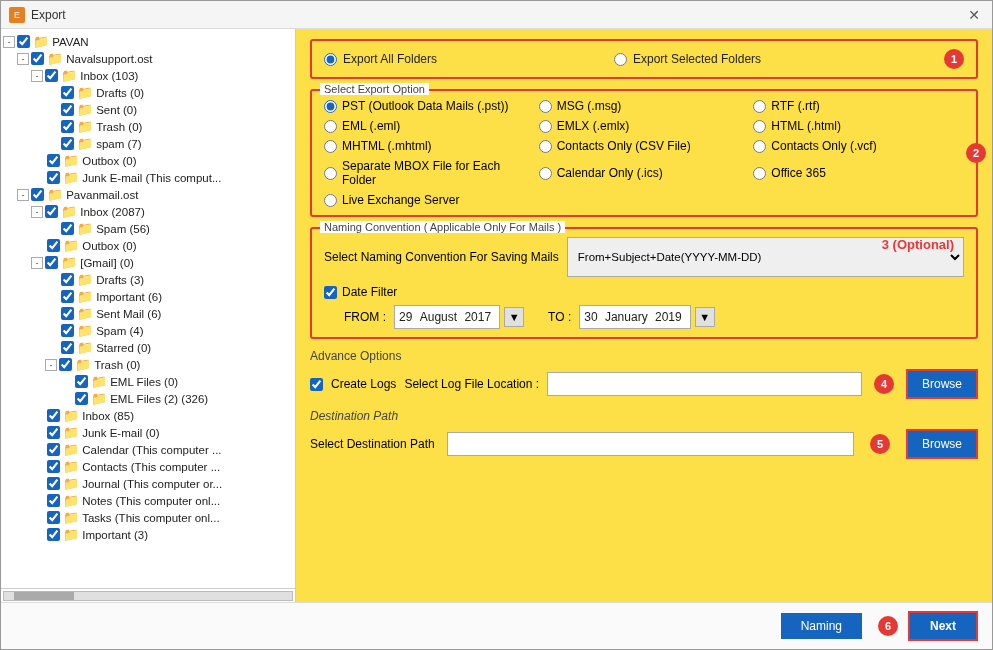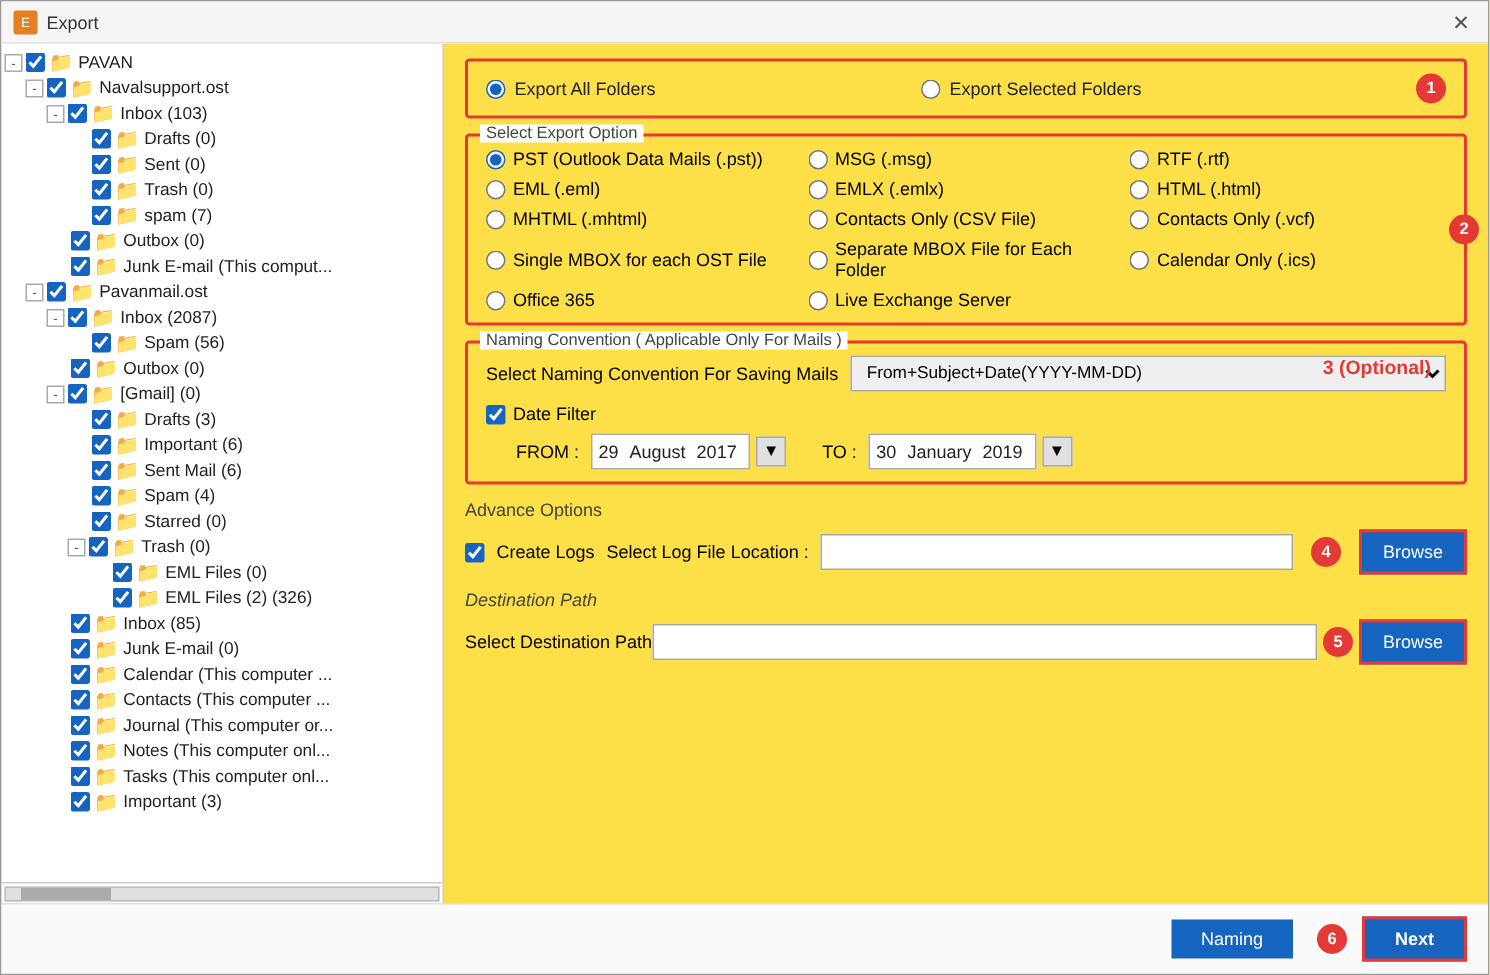--- a/index.html
+++ b/index.html
@@ -43,39 +43,39 @@
     
     .export-folders-row { display: flex; align-items: center; justify-content: space-between; position: relative; }
 
     
     .export-options-grid { display: grid; grid-template-columns: 1fr 1fr 1fr; gap: 6px 4px; }
     .export-opt { display: flex; align-items: center; gap: 5px; font-size: 11.5px; }
 
     
     .naming-row { display: flex; align-items: center; gap: 8px; margin-bottom: 8px; }
     .naming-row label { font-size: 12px; white-space: nowrap; }
-    .naming-select { flex: 1; padding: 3px 6px; border: 1px solid #aaa; font-size: 11.5px; height: 24px; }
+    .naming-select { flex: 1; padding: 3px 6px; border: 1px solid #aaa; font-size: 11.5px; height: 40px; }
     .date-filter-check { display: flex; align-items: center; gap: 5px; font-size: 12px; margin-bottom: 6px; }
     .date-row { display: flex; align-items: center; gap: 4px; font-size: 12px; padding-left: 20px; }
     .date-input { display: flex; align-items: center; border: 1px solid #aaa; background: #fff; padding: 2px 4px; height: 24px; }
     .date-input span { font-size: 12px; color: #222; margin-right: 4px; }
     .date-cal-btn { width: 20px; height: 20px; background: #e0e0e0; border: 1px solid #aaa; cursor: pointer; display: flex; align-items: center; justify-content: center; font-size: 11px; }
 
     
     .advance-section { margin-bottom: 10px; }
     .advance-title { font-size: 12px; color: #444; margin-bottom: 6px; }
     .advance-row { display: flex; align-items: center; gap: 8px; position: relative; }
     .advance-row label { font-size: 12px; }
     .path-input { flex: 1; border: 1px solid #aaa; padding: 3px 6px; font-size: 11.5px; height: 24px; color: #222; }
     .browse-btn { background: #1565c0; color: white; border: none; padding: 4px 14px; cursor: pointer; font-size: 12px; height: 30px; border: 2px solid #e53935; }
 
     
     .dest-section { margin-bottom: 10px; }
     .dest-title { font-size: 12px; color: #444; margin-bottom: 6px; font-style: italic; }
-    .dest-row { display: flex; align-items: center; gap: 0; position: relative; }
+    .dest-row { display: flex; align-items: center; gap: 12px; position: relative; }
 
     
     .bottom-bar { border-top: 1px solid #ddd; padding: 8px 14px; display: flex; justify-content: flex-end; gap: 10px; align-items: center; background: #fafafa; }
     .cancel-btn { background: #1565c0; color: white; border: none; padding: 6px 20px; cursor: pointer; font-size: 12px; }
     .next-btn { background: #1565c0; color: white; border: 2px solid #e53935; padding: 6px 20px; cursor: pointer; font-size: 12px; font-weight: bold; }
 
     
     .step-num { display: inline-flex; align-items: center; justify-content: center; background: #e53935; color: white; border-radius: 50%; width: 20px; height: 20px; font-weight: bold; font-size: 11px; margin-left: 6px; }
 
     .optional-text { color: #e53935; font-weight: bold; font-size: 13px; }
@@ -372,24 +372,20 @@
                 <input type="radio" name="exportFormat" id="opt_mhtml" style="">
                 <label for="opt_mhtml">MHTML (.mhtml)</label>
               </div>
               <div class="export-opt">
                 <input type="radio" name="exportFormat" id="opt_contacts_csv" style="">
                 <label for="opt_contacts_csv">Contacts Only (CSV File)</label>
               </div>
               <div class="export-opt">
                 <input type="radio" name="exportFormat" id="opt_contacts_vcf" style="">
                 <label for="opt_contacts_vcf">Contacts Only (.vcf)</label>
-              </div>
-              <div class="export-opt">
-                <input type="radio" name="exportFormat" id="opt_single_mbox" style="">
-                <label for="opt_single_mbox">Single MBOX for each OST File</label>
               </div>
               <div class="export-opt">
                 <input type="radio" name="exportFormat" id="opt_separate_mbox" style="">
                 <label for="opt_separate_mbox">Separate MBOX File for Each Folder</label>
               </div>
               <div class="export-opt">
                 <input type="radio" name="exportFormat" id="opt_calendar_ics" style="">
                 <label for="opt_calendar_ics">Calendar Only (.ics)</label>
               </div>
               <div class="export-opt">

